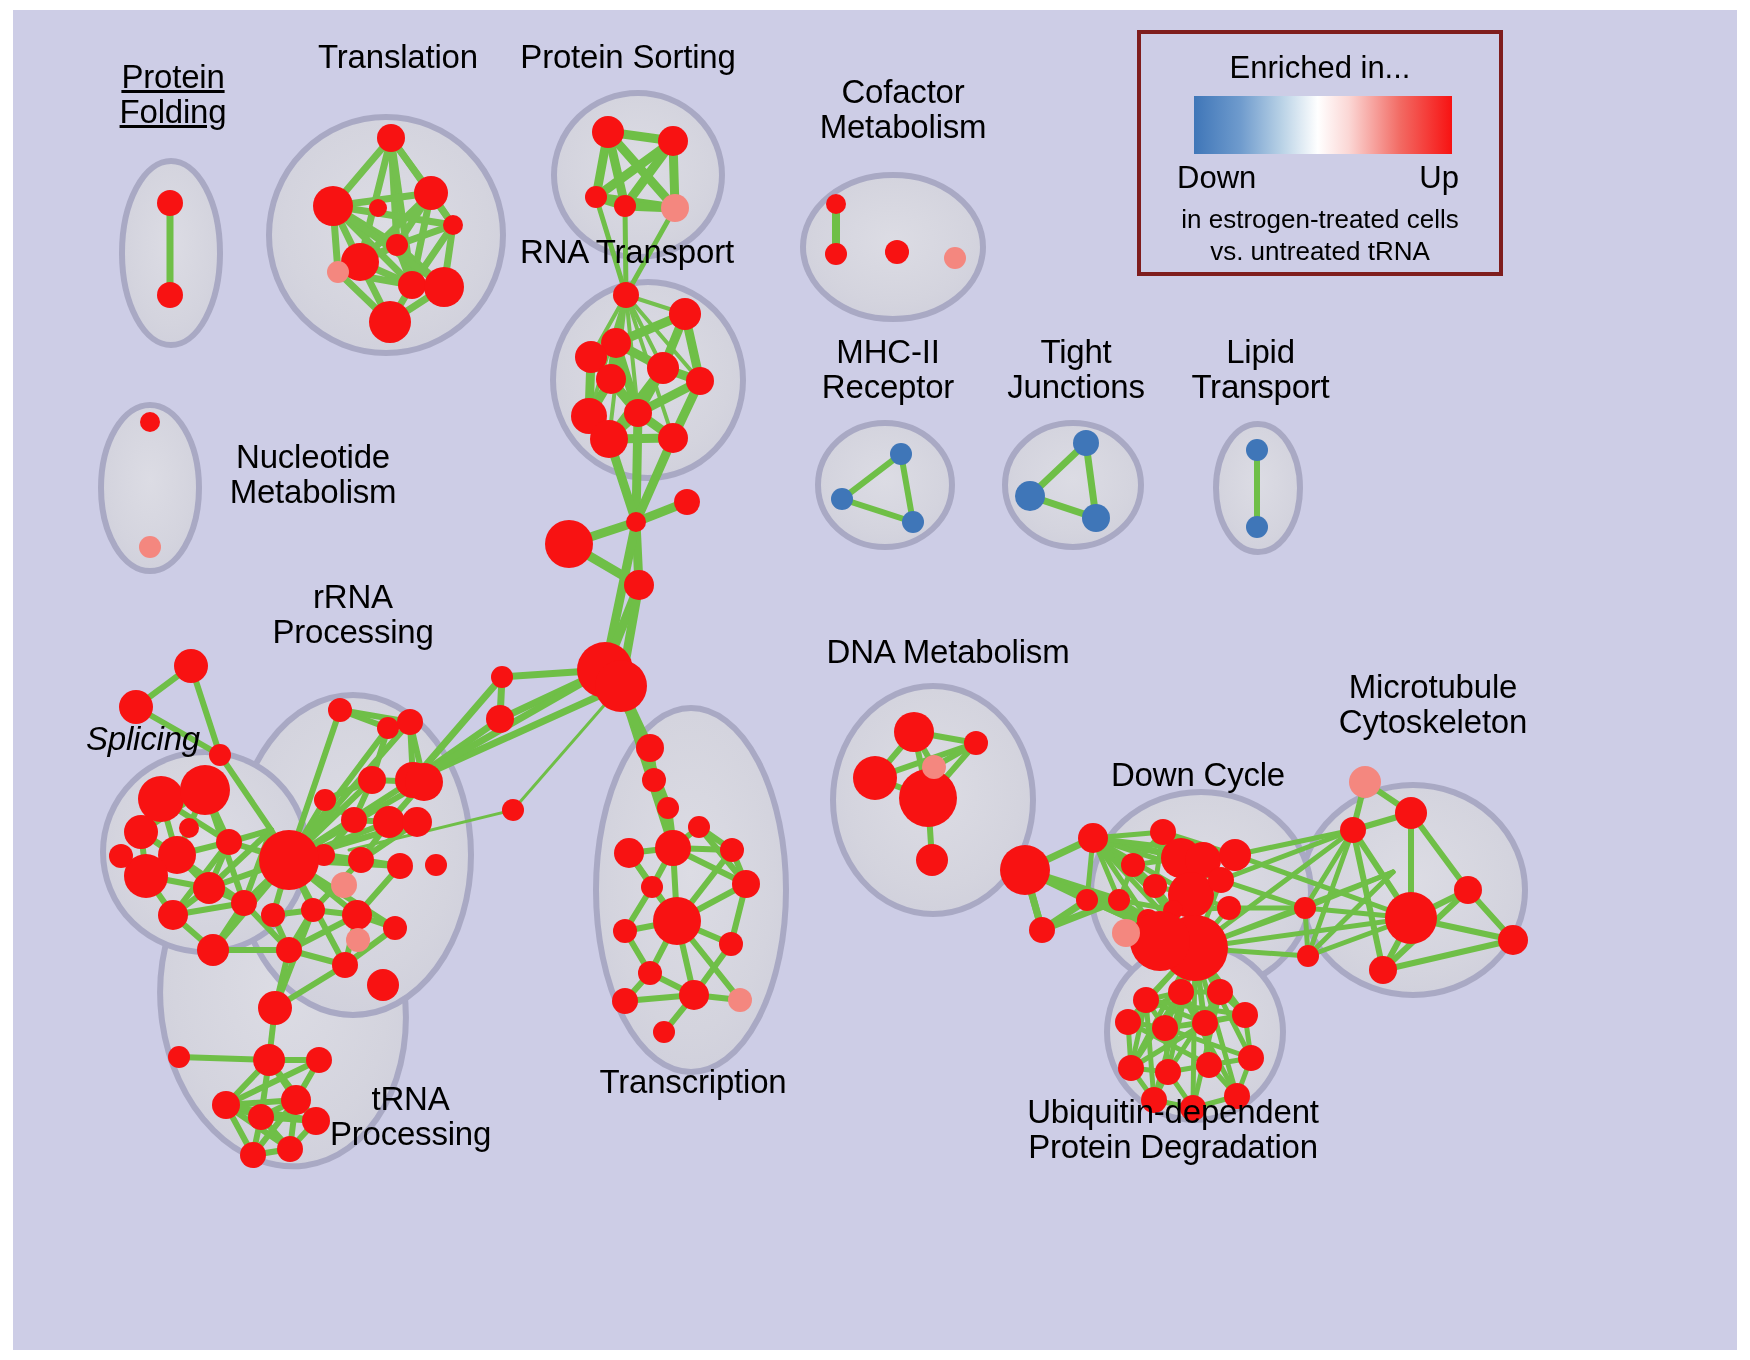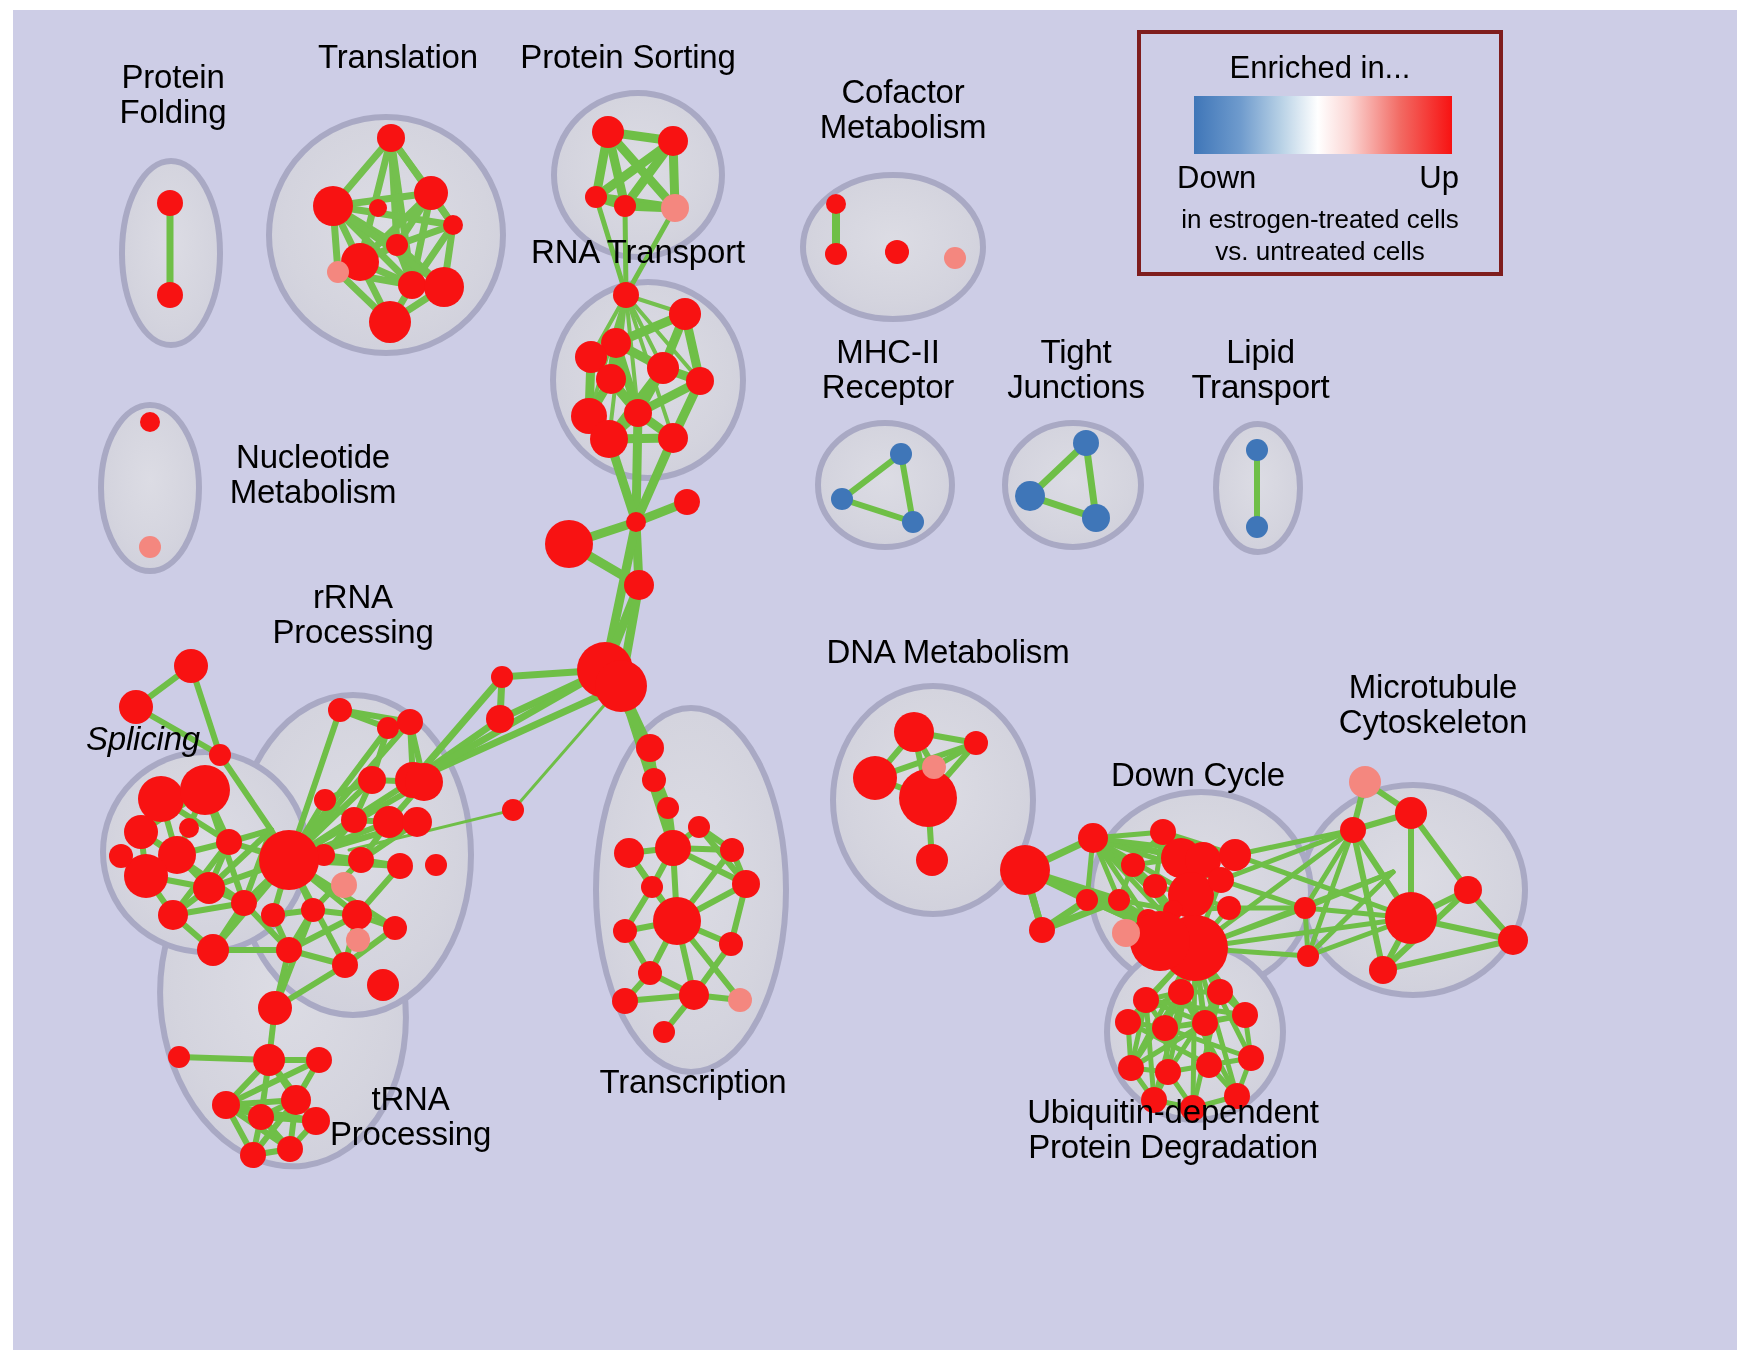--- a/index.html
+++ b/index.html
@@ -768,25 +768,25 @@
           <circle cx="1155" cy="1062" r="13"></circle>
           <circle cx="1196" cy="1055" r="13"></circle>
           <circle cx="1238" cy="1048" r="13"></circle>
           <circle cx="1141" cy="1090" r="13"></circle>
           <circle cx="1180" cy="1098" r="13"></circle>
           <circle cx="1224" cy="1086" r="13"></circle>
         </g>
       </g>
     </svg>
 
-    <div class="cluster-label" style="left:75px;top:50px;width:170px;">Protein
+    <div class="cluster-label" style="left:75px;top:50px;width:170px;text-decoration:underline;">Protein
 Folding</div>
     <div class="cluster-label" style="left:285px;top:30px;width:200px;">Translation</div>
     <div class="cluster-label" style="left:490px;top:30px;width:250px;">Protein Sorting</div>
-    <div class="cluster-label" style="left:500px;top:225px;width:250px;text-align:center;">RNA Transport</div>
+    <div class="cluster-label" style="left:489px;top:225px;width:250px;text-align:center;">RNA Transport</div>
     <div class="cluster-label" style="left:790px;top:65px;width:200px;">Cofactor
 Metabolism</div>
     <div class="cluster-label" style="left:195px;top:430px;width:210px;">Nucleotide
 Metabolism</div>
     <div class="cluster-label" style="left:785px;top:325px;width:180px;">MHC-II
 Receptor</div>
     <div class="cluster-label" style="left:1160px;top:325px;width:175px;">Lipid
 Transport</div>
     <div class="cluster-label" style="left:978px;top:325px;width:170px;">Tight
 Junctions</div>
@@ -802,17 +802,17 @@
 Protein Degradation</div>
     <div class="cluster-label" style="left:1300px;top:660px;width:240px;">Microtubule
 Cytoskeleton</div>
 
     <div id="legend">
       <div class="lg-title">Enriched in...</div>
       <div class="lg-bar"></div>
       <div class="lg-down">Down</div>
       <div class="lg-up">Up</div>
       <div class="lg-sub1">in estrogen-treated cells</div>
-      <div class="lg-sub2">vs. untreated cells</div>
+      <div class="lg-sub2">vs. untreated tRNA</div>
     </div>
 
   </div>
 </div>
 
 </body></html>

